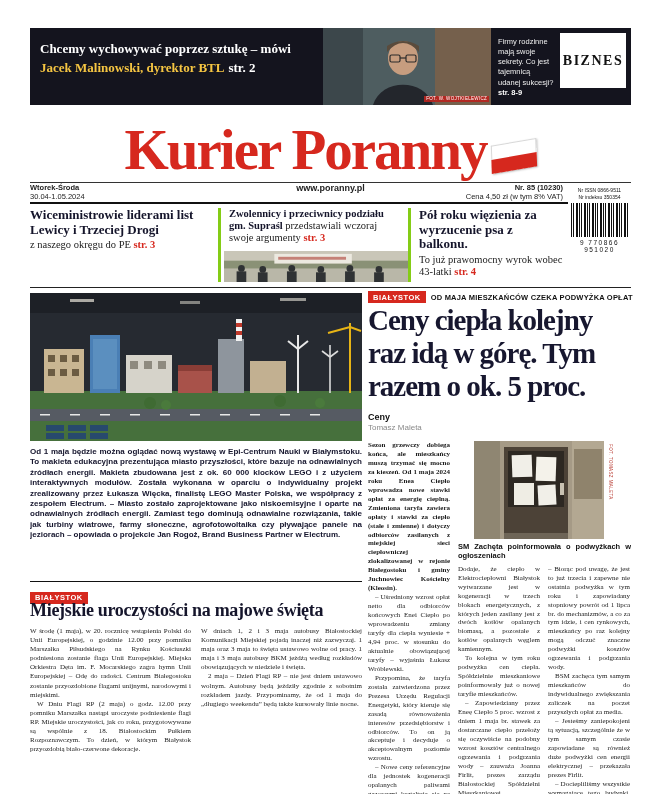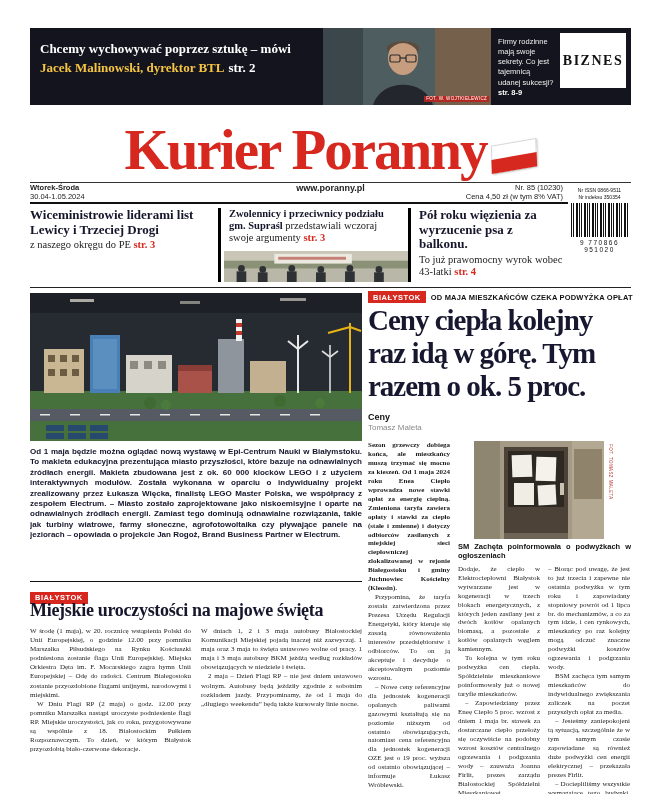--- a/index.html
+++ b/index.html
@@ -27,32 +27,32 @@
   .flag{width:46px;height:28px;margin-bottom:8px;transform:rotate(-10deg) skewX(-8deg);box-shadow:1px 1px 2px rgba(0,0,0,.25)}
   .flag .w{height:50%;background:#fff;border:1px solid #d8d8d8;border-bottom:none}
   .flag .r{height:50%;background:#d6281e}
 
   
   .dateline{position:absolute;left:30px;top:182px;width:601px;height:22px;border-top:1px solid #333;border-bottom:2px solid #111;display:flex;align-items:flex-start;font-family:"Liberation Sans",sans-serif;font-size:7.5px;color:#222}
   .dl-left{width:170px;line-height:1.25}
   .dl-day{font-weight:700}
   .dl-center{flex:1;text-align:center;font-weight:700;font-size:9px}
   .dl-right{width:170px;text-align:right;padding-right:68px;line-height:1.25}
-  .dl-issue{font-weight:400}
+  .dl-issue{font-weight:700}
 
   
   .barcode-box{position:absolute;left:568px;top:185px;width:63px;height:80px;background:#fff;font-family:"Liberation Sans",sans-serif;text-align:center;z-index:5;padding-top:2px}
   .bc-line{font-size:5px;color:#111;line-height:1.35}
   .bc-stripes{height:34px;margin:2px 3px;background:repeating-linear-gradient(90deg,#111 0 1px,#fff 1px 2px,#111 2px 3px,#fff 3px 5px,#111 5px 7px,#fff 7px 8px)}
   .bc-digits{font-size:6.5px;letter-spacing:1.5px;color:#111}
 
   
   .teasers{position:absolute;left:30px;top:208px;width:534px;height:74px;display:flex}
   .teaser{position:relative;padding:0 8px;overflow:hidden}
-  .teaser+.teaser{border-left:3px solid #000000}
+  .teaser+.teaser{border-left:3px solid #84cc16}
   .t1{flex:0 0 188px;padding-left:0}
   .t2{flex:0 0 190px}
   .t3{flex:1;padding-right:0}
   .t-bold{font-size:13px;font-weight:700;line-height:1.12;color:#15152b}
   .t-rest{font-size:10.5px;line-height:1.18;color:#222;margin-top:2px}
   .t-page{color:#d6281e;font-weight:700}
   .t2-text{font-size:10.5px;line-height:1.16;padding:0}
   .t2-text .t-bold{font-size:10.5px}
   .t2-photo{position:absolute;left:3px;right:0;bottom:0;height:31px}
   .t2-photo svg{display:block;width:100%;height:100%}
@@ -281,20 +281,21 @@
   </div>
   <h2 class="headline">Ceny ciepła kolejny raz idą w górę. Tym razem o ok. 5 proc.</h2>
   <div class="byline">
     <div class="sec">Ceny</div>
     <div class="auth">Tomasz Maleta</div>
   </div>
 
   <div class="art-body">
     <div class="acol1">
       <p class="lead">Sezon grzewczy dobiega końca, ale mieszkańcy muszą trzymać się mocno za kieszeń. Od 1 maja 2024 roku Enea Ciepło wprowadza nowe stawki opłat za energię cieplną. Zmieniona taryfa zawiera opłaty i stawki za ciepło (stałe i zmienne) i dotyczy odbiorców zasilanych z miejskiej sieci ciepłowniczej zlokalizowanej w rejonie Białegostoku i gminy Juchnowiec Kościelny (Kleosin).</p>
+      <p>– Uśredniony wzrost opłat netto dla odbiorców końcowych Enei Ciepło po wprowadzeniu zmiany taryfy dla ciepła wyniesie + 4,94 proc. w stosunku do aktualnie obowiązującej taryfy – wyjaśnia Łukasz Wróblewski.</p>
       <p>Przypomina, że taryfa została zatwierdzona przez Prezesa Urzędu Regulacji Energetyki, który kieruje się zasadą równoważenia interesów przedsiębiorstw i odbiorców. To on ją akceptuje i decyduje o akceptowalnym poziomie wzrostu.</p>
       <p>– Nowe ceny referencyjne dla jednostek kogeneracji opalanych paliwami gazowymi kształtują się na poziomie niższym od ostatnio obowiązujących, natomiast cena referencyjna dla jednostek kogeneracji OZE jest o 19 proc. wyższa od ostatnio obowiązującej – informuje Łukasz Wróblewski.</p>
     </div>
     <div class="aright">
       <figure class="art-figure">
         <div class="door-wrap">
           <svg viewBox="0 0 130 98" preserveAspectRatio="none">
             <rect width="130" height="98" fill="#a59a86"></rect>
             <rect x="0" y="0" width="26" height="98" fill="#8f8672"></rect>
             <rect x="98" y="0" width="32" height="98" fill="#b3a892"></rect>

